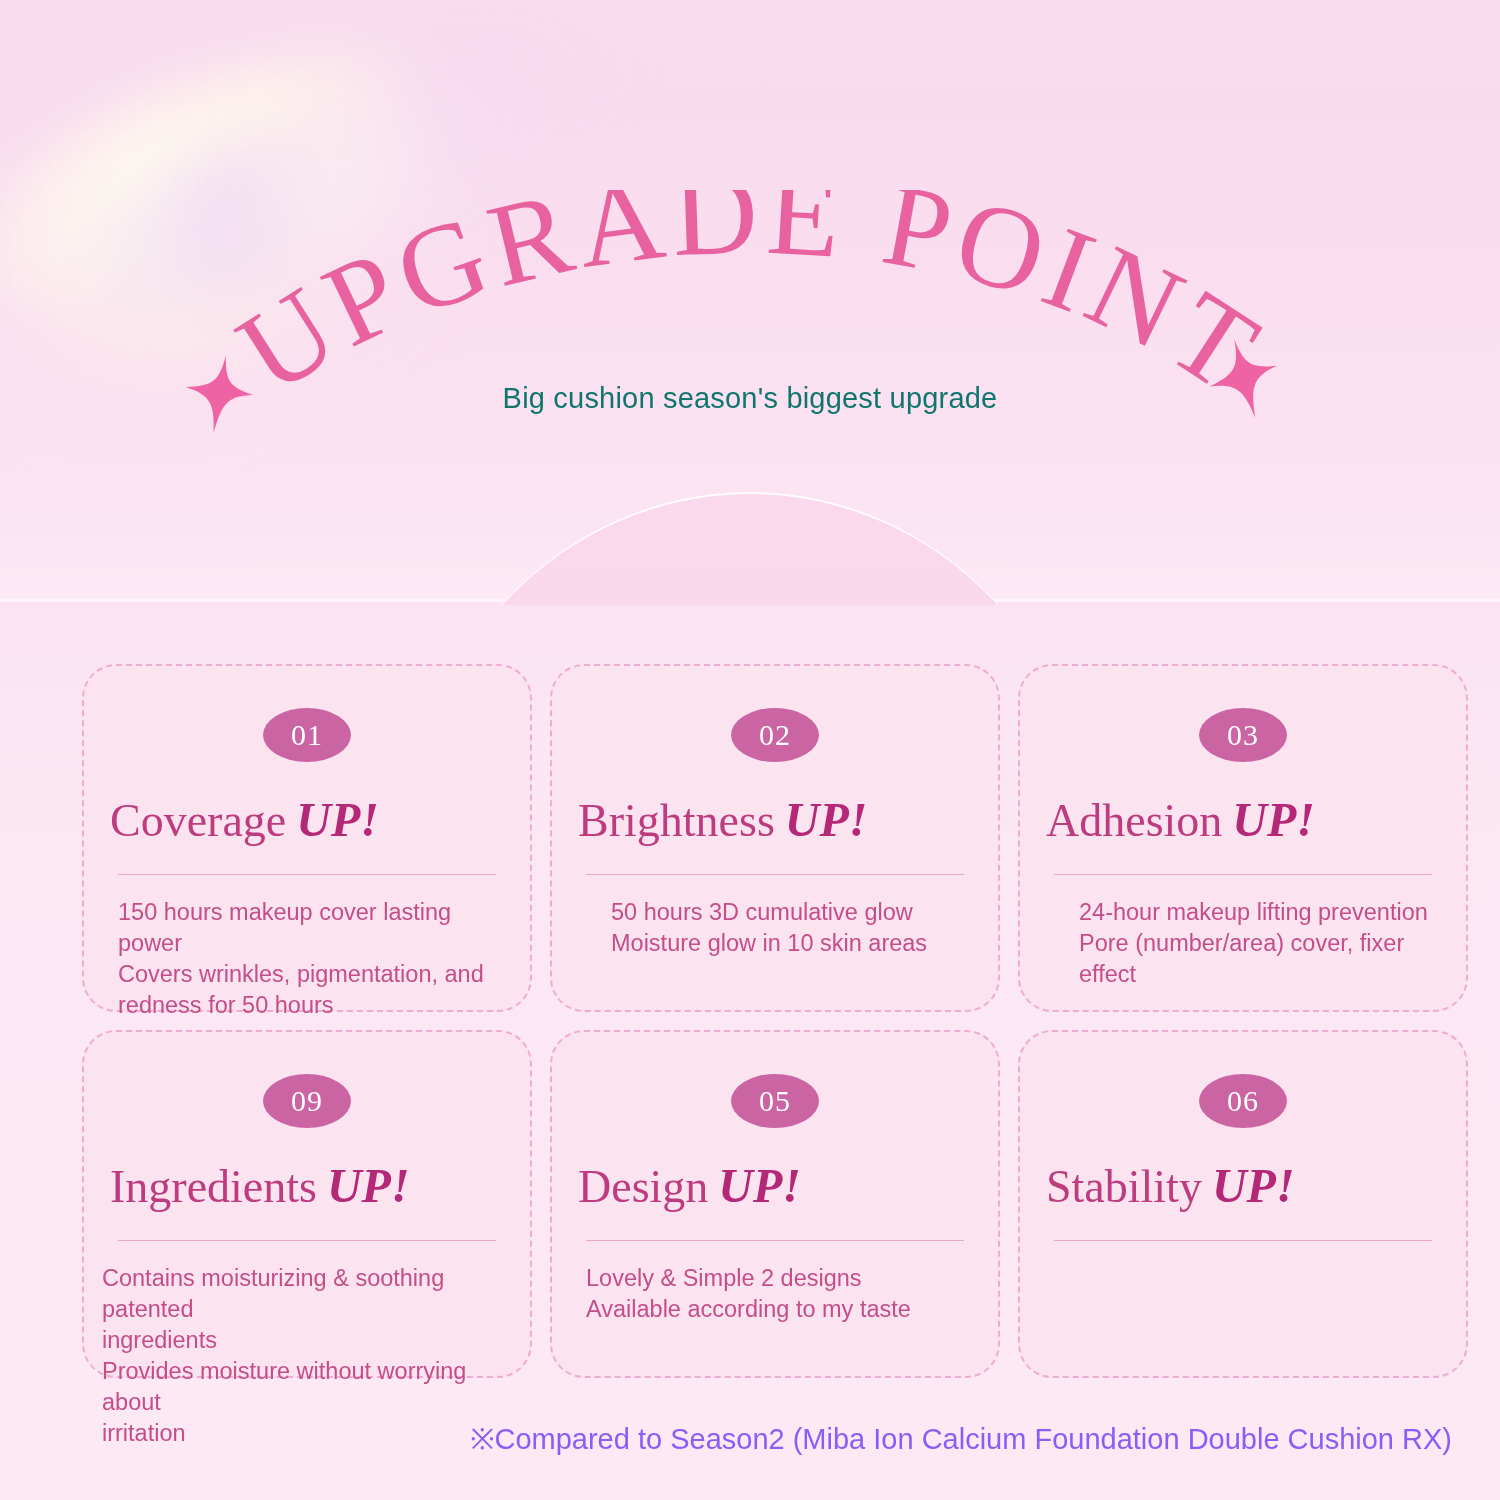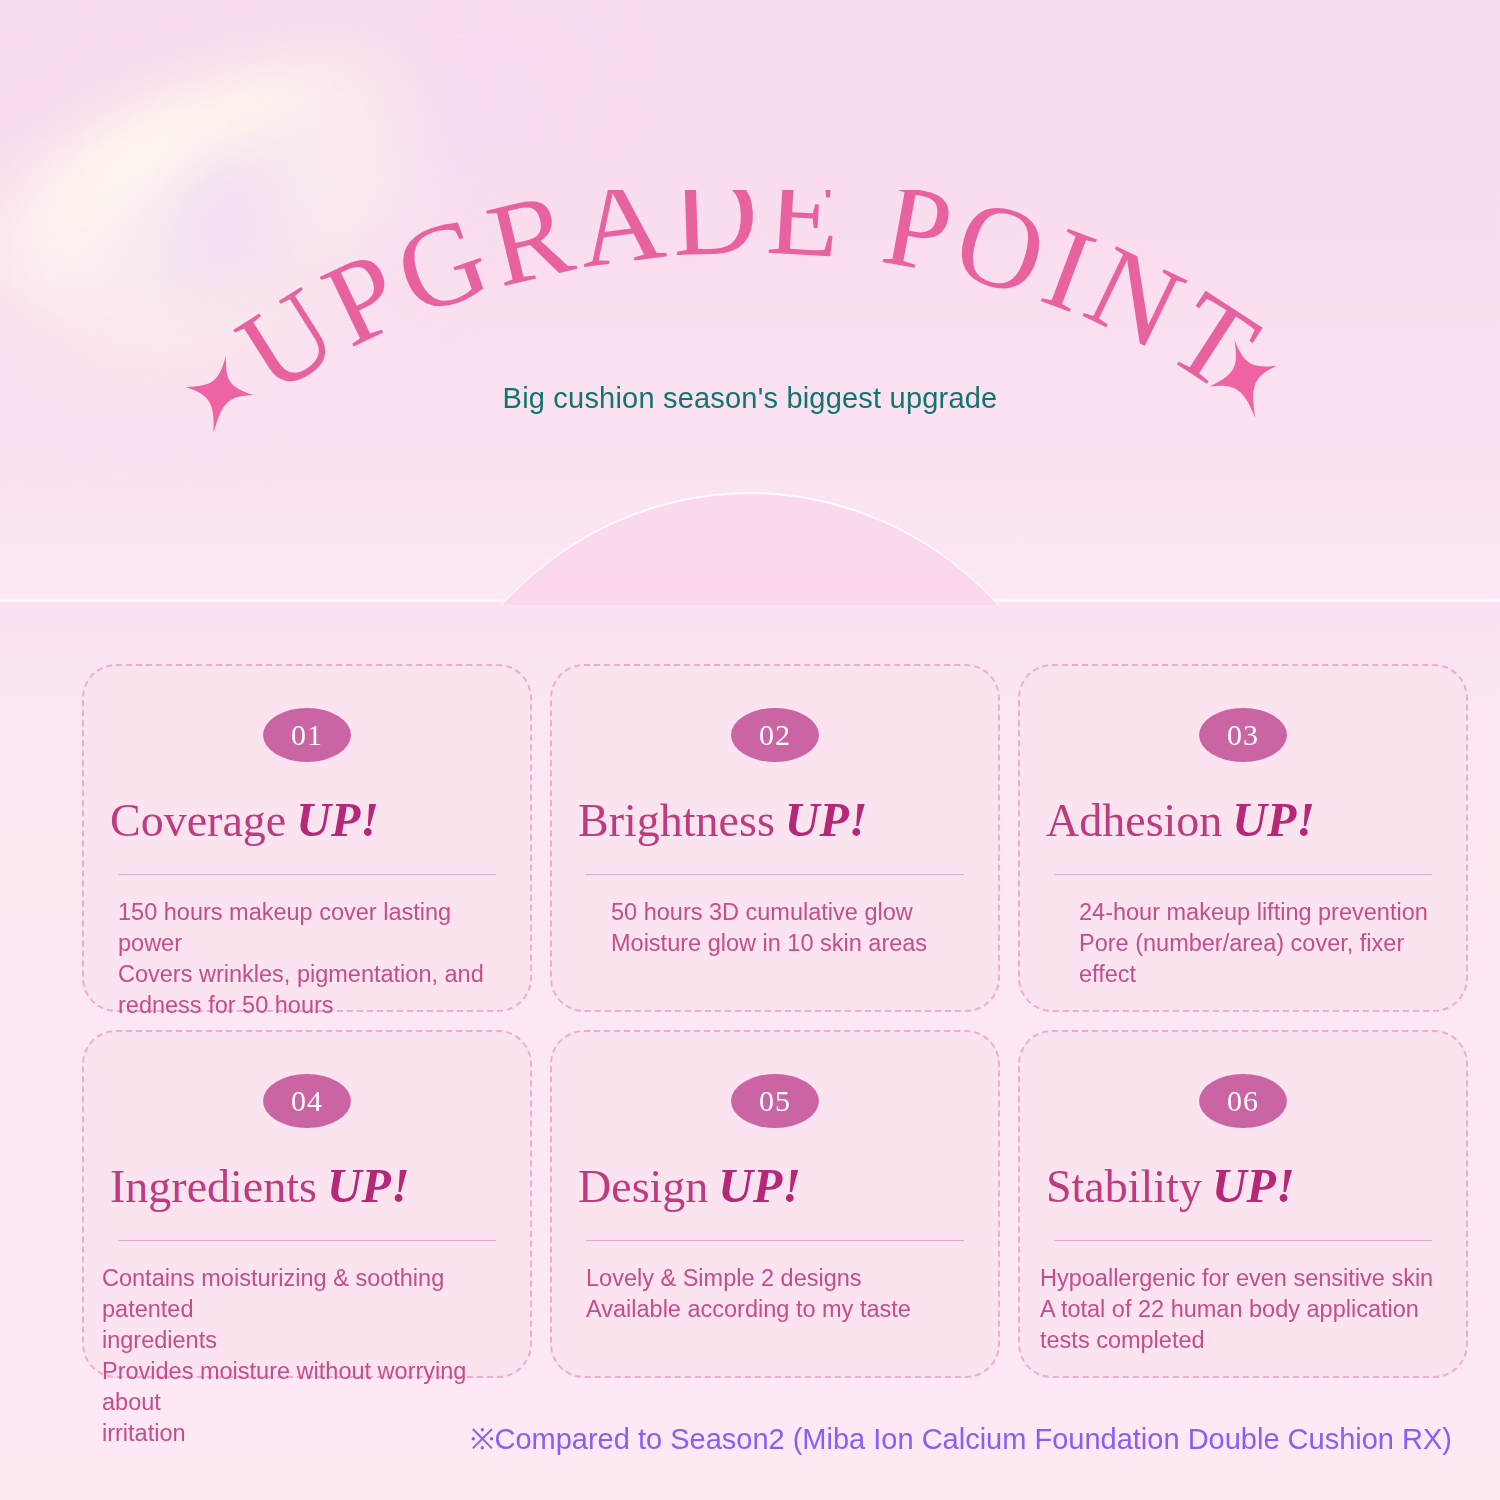--- a/index.html
+++ b/index.html
@@ -301,21 +301,21 @@
       <div class="badge">03</div>
       <div class="heading">
         <span class="word">Adhesion</span><span class="up">UP!</span>
       </div>
       <div class="rule"></div>
       <div class="body-text">24-hour makeup lifting prevention
 Pore (number/area) cover, fixer effect</div>
     </div>
 
     <div class="card wide">
-      <div class="badge">04</div>
+      <div class="badge">09</div>
       <div class="heading">
         <span class="word">Ingredients</span><span class="up">UP!</span>
       </div>
       <div class="rule"></div>
       <div class="body-text">Contains moisturizing &amp; soothing patented
 ingredients
 Provides moisture without worrying about
 irritation</div>
     </div>
 
@@ -328,22 +328,19 @@
       <div class="body-text">Lovely &amp; Simple 2 designs
 Available according to my taste</div>
     </div>
 
     <div class="card nudge2">
       <div class="badge">06</div>
       <div class="heading">
         <span class="word">Stability</span><span class="up">UP!</span>
       </div>
       <div class="rule"></div>
-      <div class="body-text">Hypoallergenic for even sensitive skin
-A total of 22 human body application
-tests completed</div>
     </div>
 
   </div>
 
   <div class="footnote">※Compared to Season2 (Miba Ion Calcium Foundation Double Cushion RX)</div>
 
 </div>
 
 </body></html>

